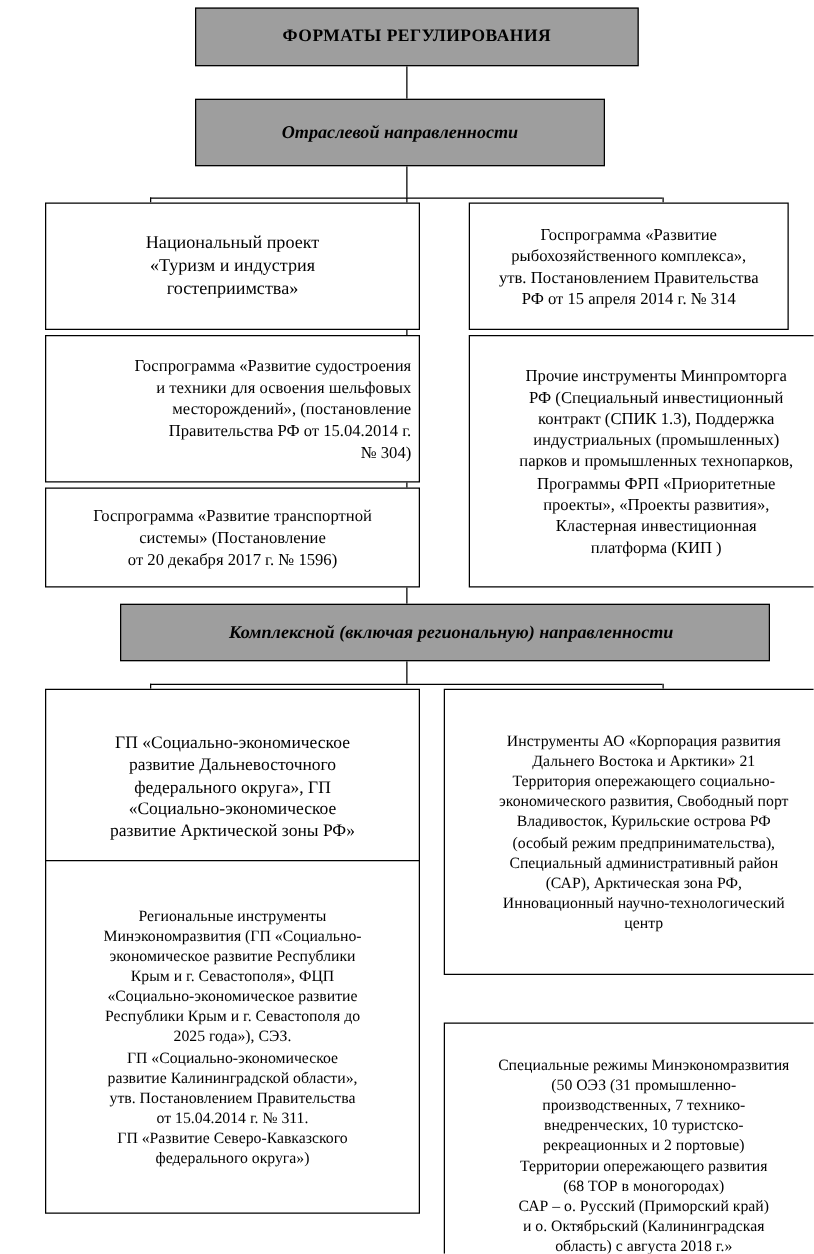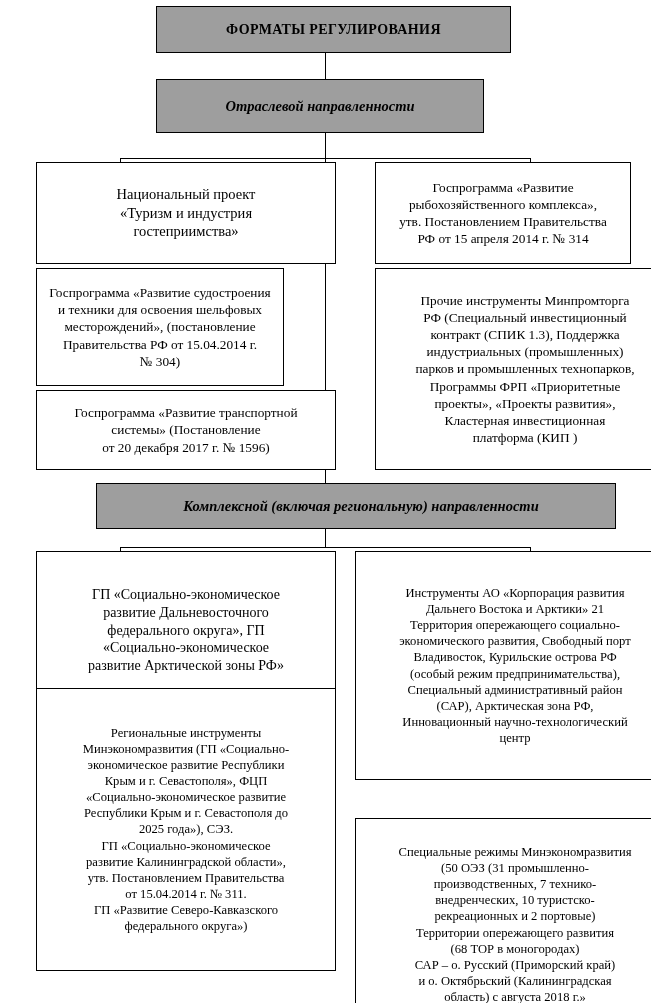--- a/index.html
+++ b/index.html
@@ -76,21 +76,21 @@
   <div class="box hdr2" style="left:126px; top:79px; width:328px; height:54px; font-size:14.5px;">
     <span class="txt">Отраслевой направленности</span>
   </div>
 
   <div class="box" style="left:6px; top:162px; width:300px; height:102px; font-size:14.5px;">
     <span class="txt">Национальный проект
 «Туризм и индустрия
 гостеприимства»</span>
   </div>
 
-  <div class="box" style="left:6px; top:268px; width:248px; height:118px; font-size:13.3px;">
+  <div class="box" style="left:6px; top:268px; width:300px; height:118px; font-size:13.3px;text-align:right;">
     <span class="txt">Госпрограмма «Развитие судостроения
 и техники для освоения шельфовых
 месторождений», (постановление
 Правительства РФ от 15.04.2014 г.
 № 304)</span>
   </div>
 
   <div class="box" style="left:6px; top:390px; width:300px; height:80px; font-size:13.3px;">
     <span class="txt">Госпрограмма «Развитие транспортной
 системы» (Постановление

